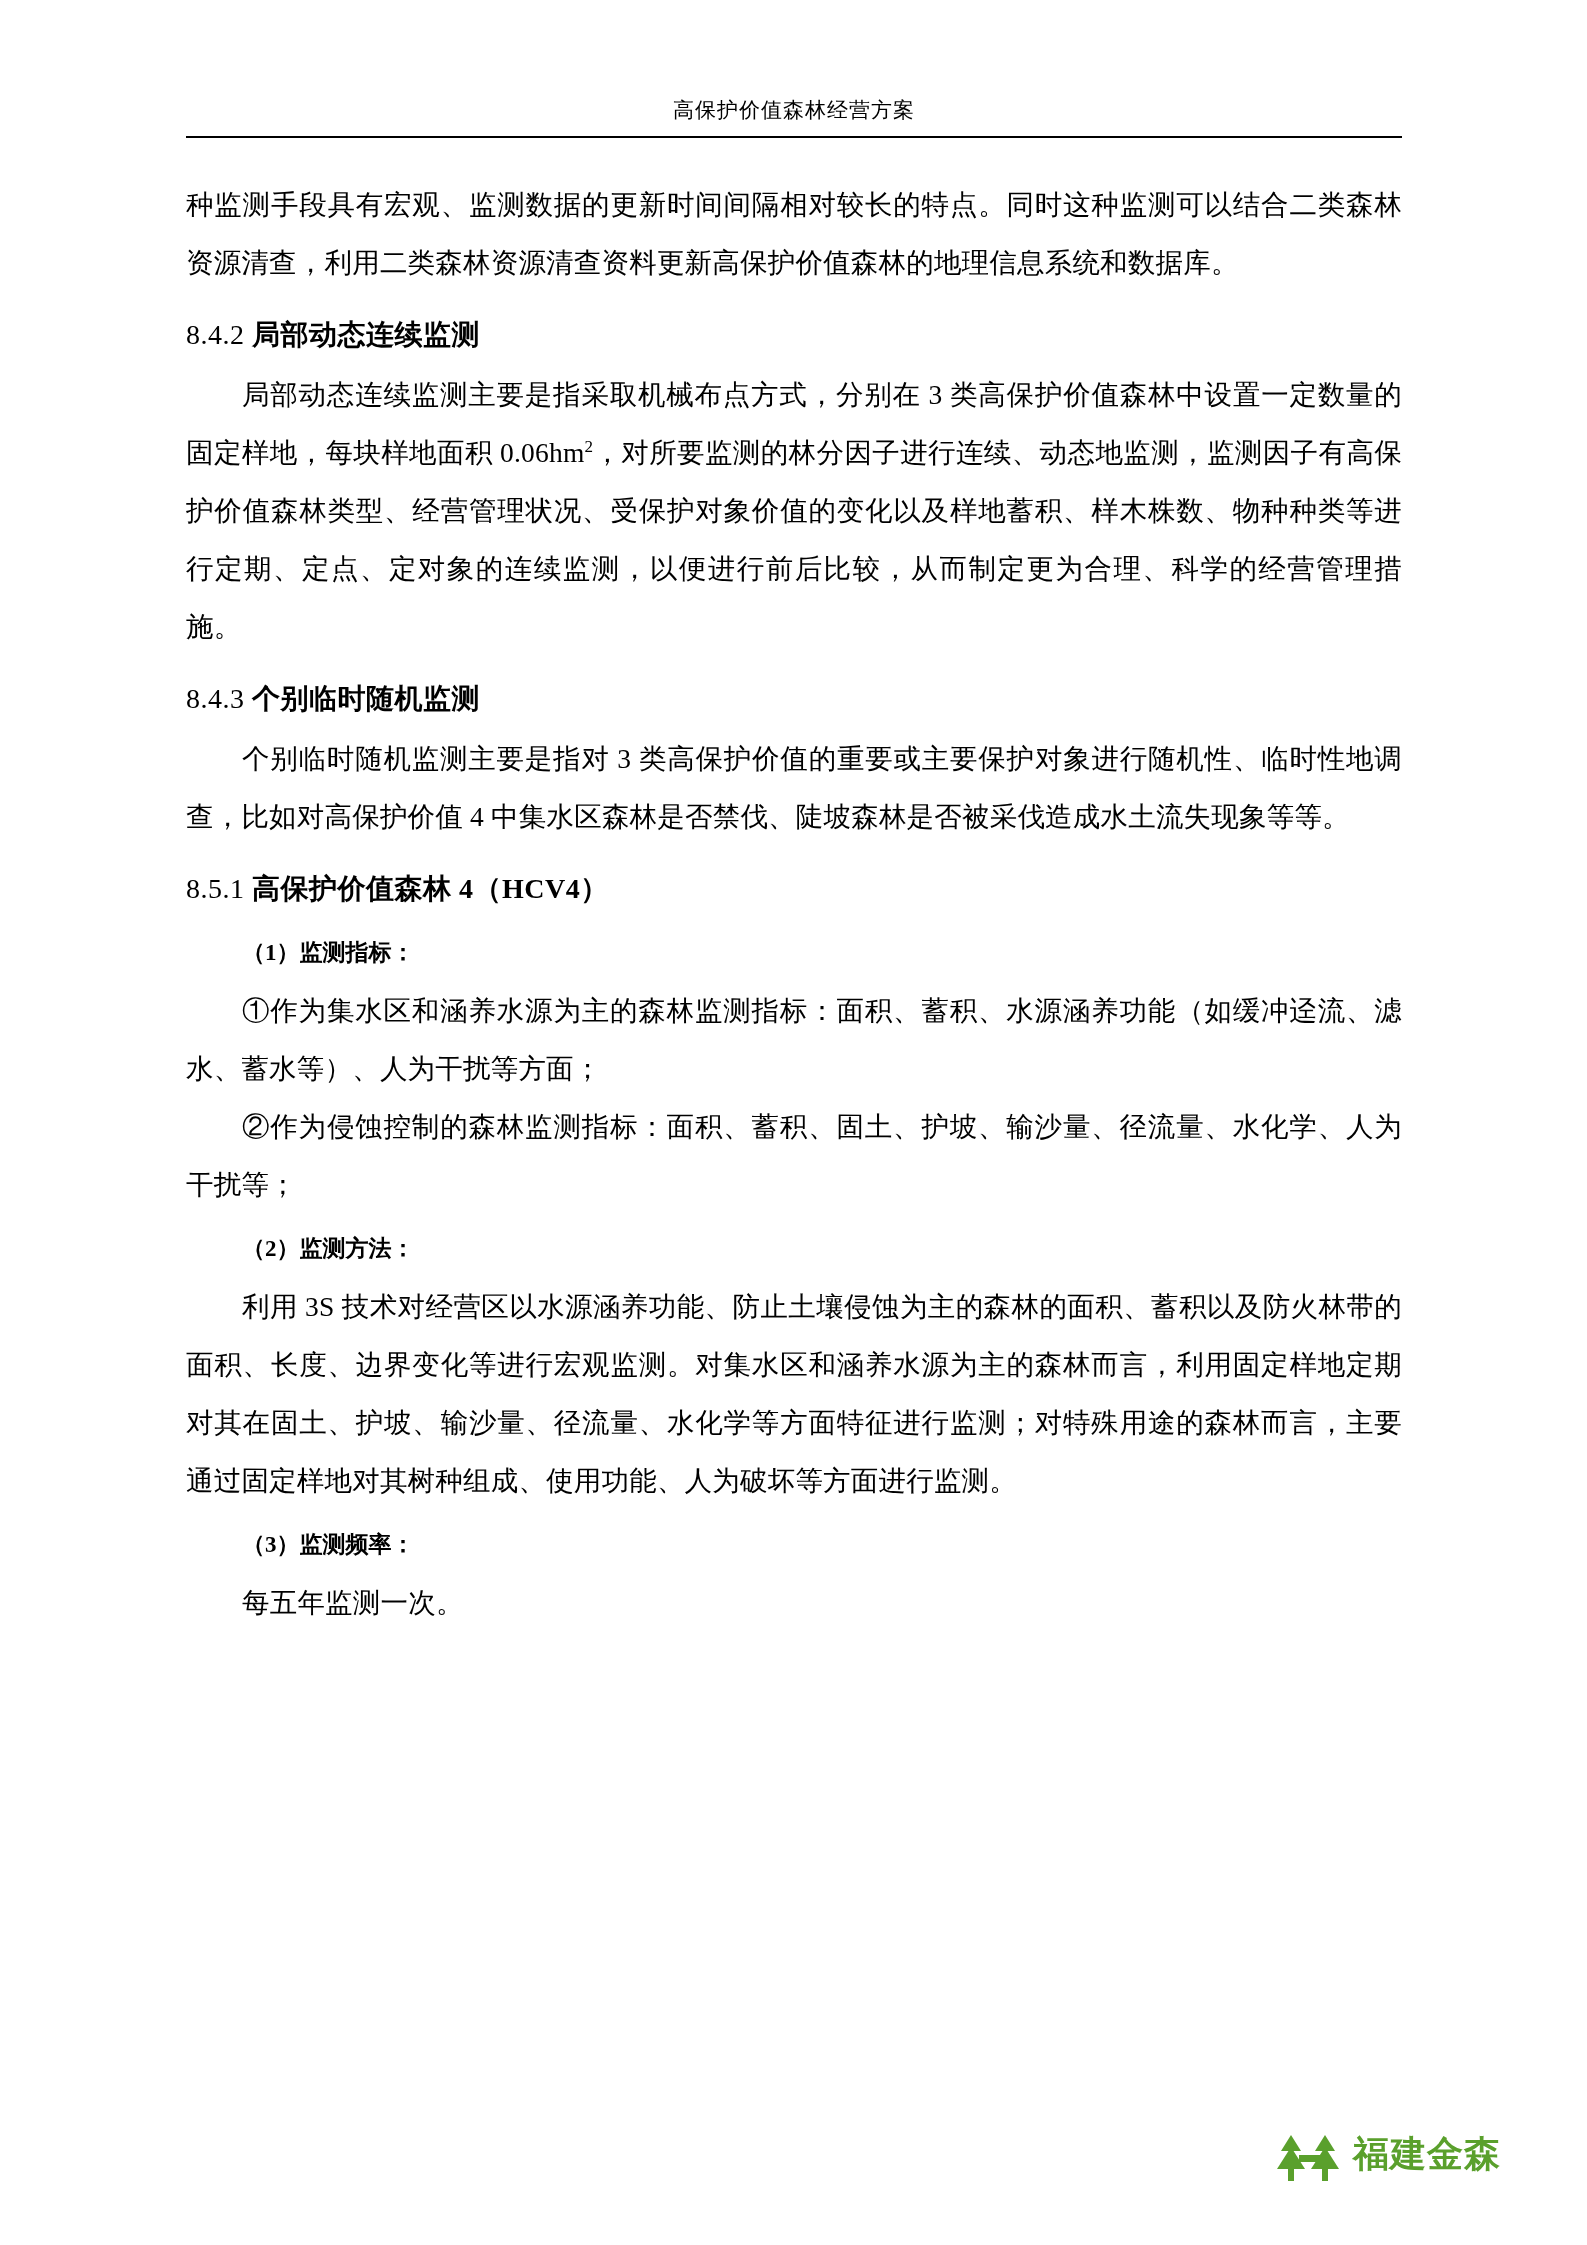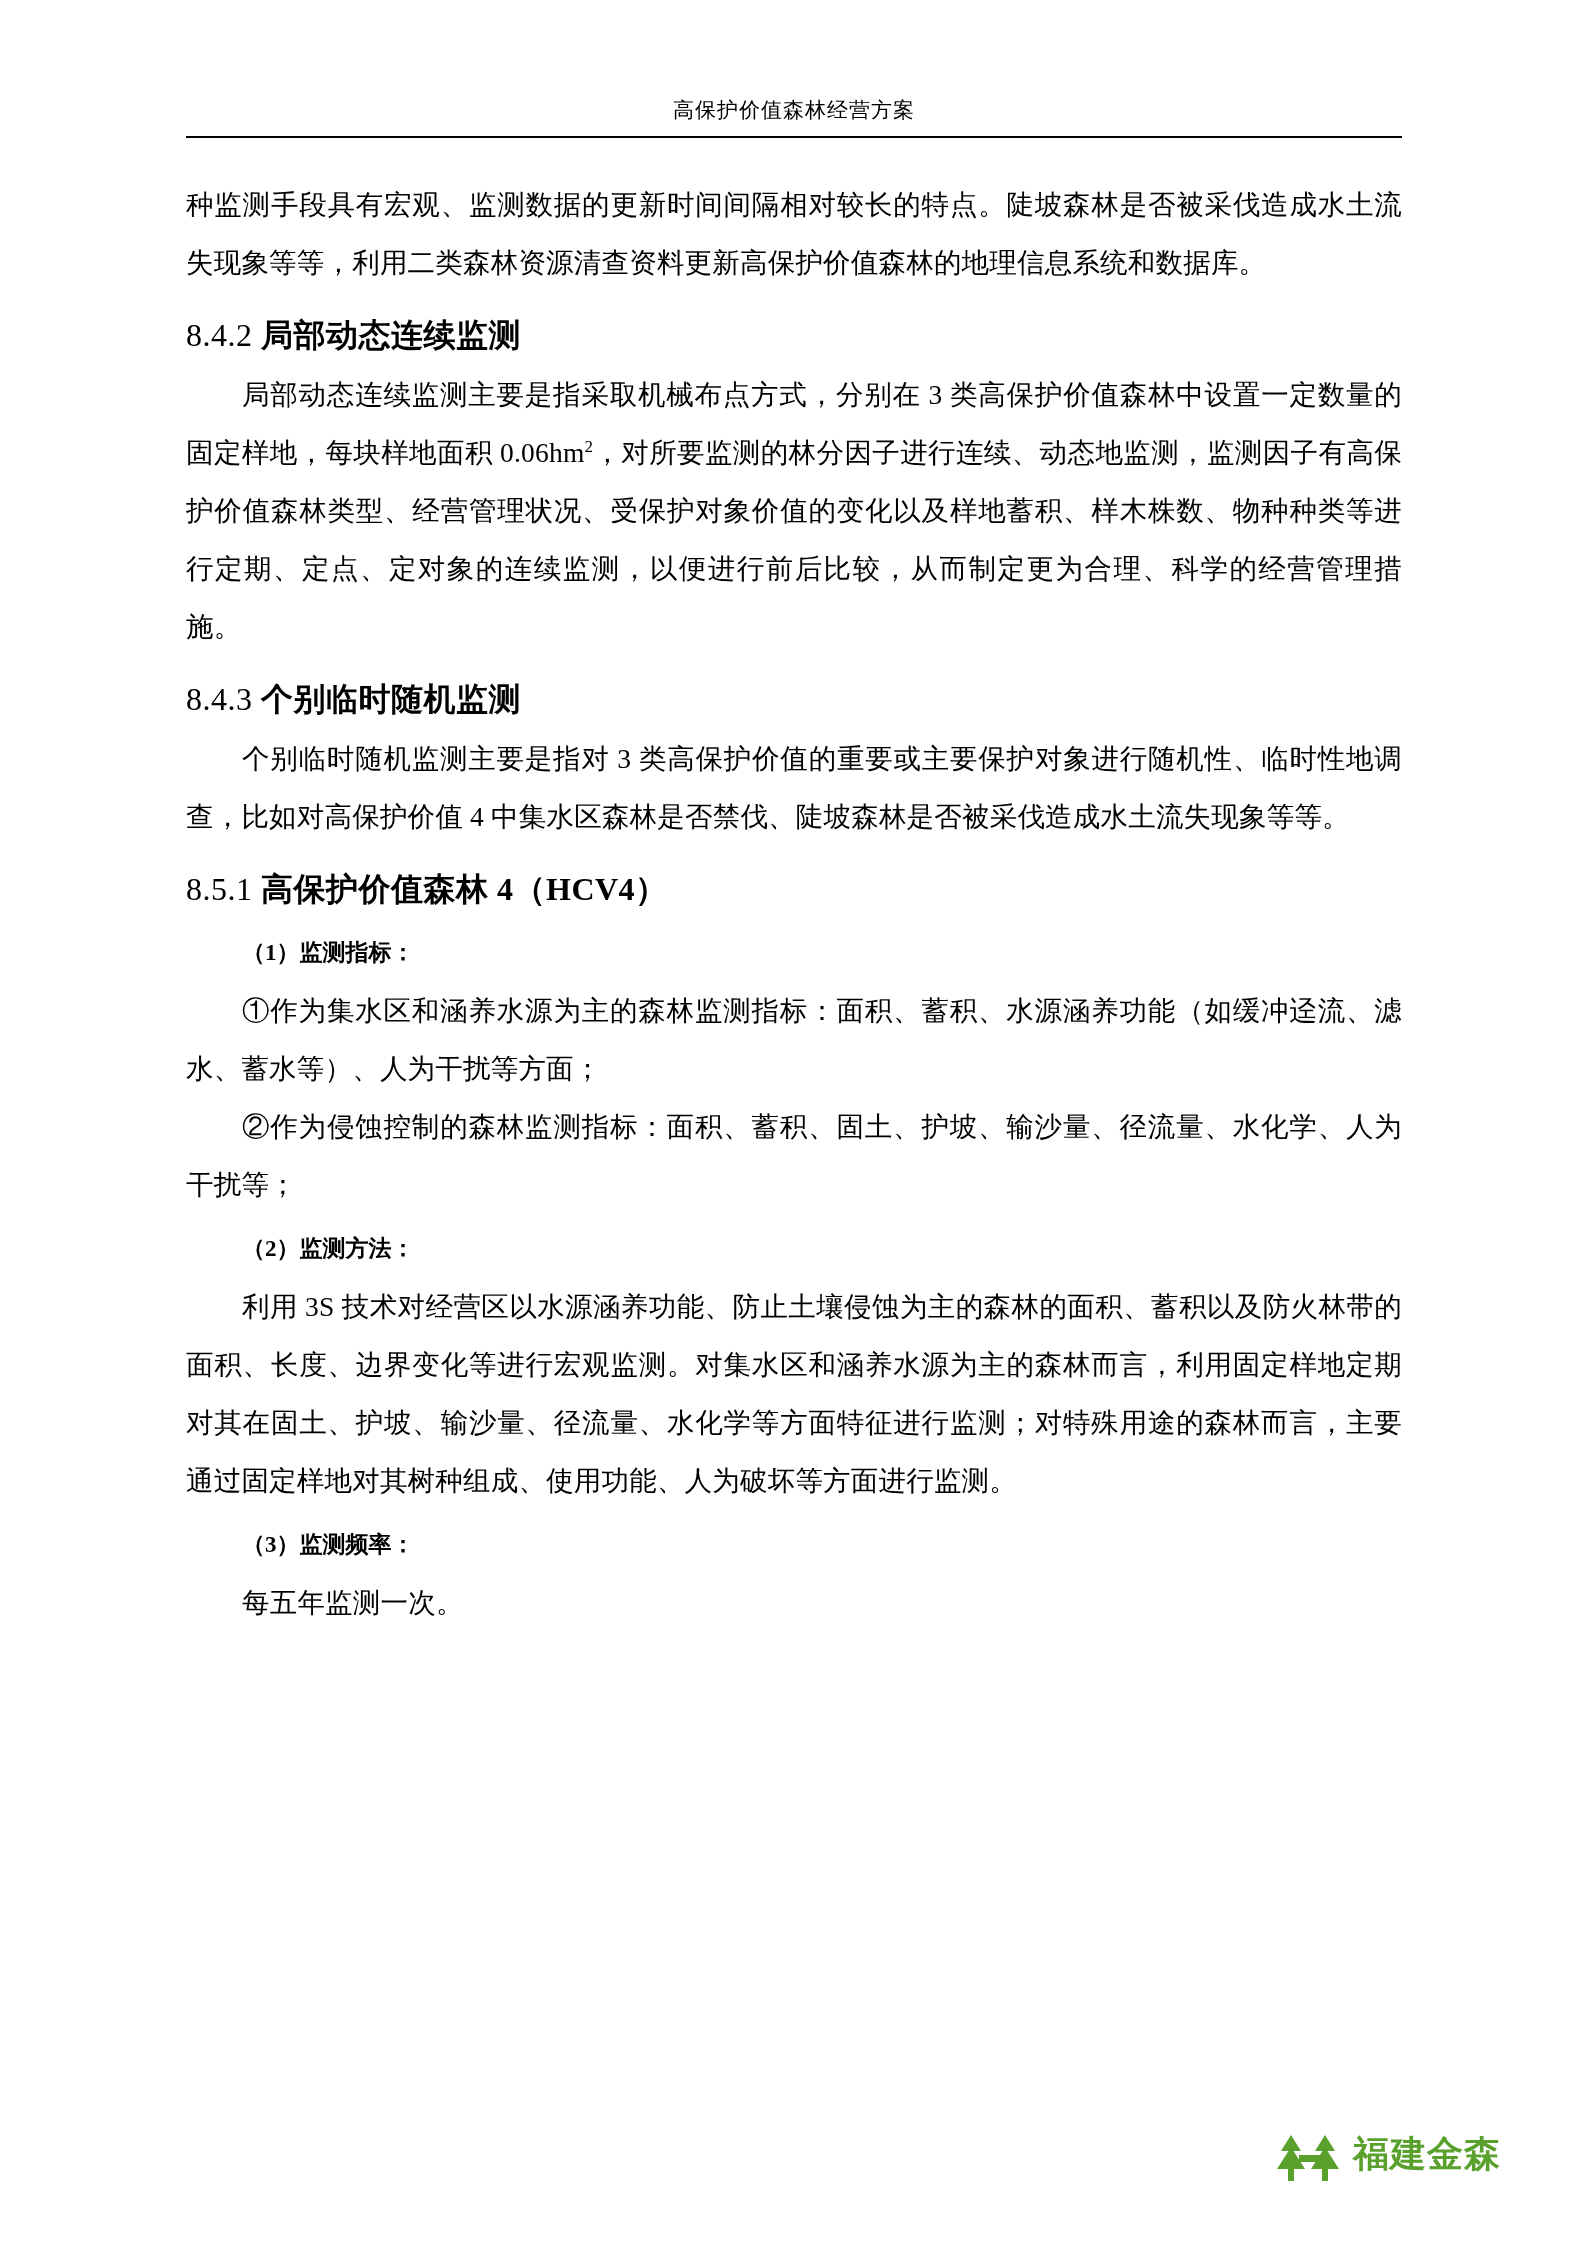--- a/index.html
+++ b/index.html
@@ -46,21 +46,21 @@
     line-height: 58px;
     text-align: justify;
     text-justify: inter-ideograph;
     margin: 0 0 0 0;
     letter-spacing: 0.2px;
   }
   .indent2 {
     text-indent: 56px;
   }
   .h3 {
-    font-size: 32px;
+    font-size: 28px;
     font-weight: bold;
     line-height: 58px;
     margin: 14px 0 2px 0;
     letter-spacing: 0.5px;
   }
   .h3 .num {
     font-weight: normal;
   }
   .h2 {
     font-size: 33px;
@@ -116,21 +116,21 @@
 </head>
 <body>
 
 <div class="page">
 
   <div class="content">
 
     <div class="header">高保护价值森林经营方案</div>
     <div class="header-rule"></div>
 
-    <p class="para">种监测手段具有宏观、监测数据的更新时间间隔相对较长的特点。陡坡森林是否被采伐造成水土流失现象等等，利用二类森林资源清查资料更新高保护价值森林的地理信息系统和数据库。</p>
+    <p class="para">种监测手段具有宏观、监测数据的更新时间间隔相对较长的特点。同时这种监测可以结合二类森林资源清查，利用二类森林资源清查资料更新高保护价值森林的地理信息系统和数据库。</p>
 
     <div class="h3">
       <span class="num">8.4.2</span>
       <span>局部动态连续监测</span>
     </div>
 
     <p class="para indent2"><span>局部动态连续监测主要是指采取机械布点方式，分别在 3 类高保护价值森林中设置一定数量的固定样地，每块样地面积 0.06hm</span><sup>2</sup><span>，对所要监测的林分因子进行连续、动态地监测，监测因子有高保护价值森林类型、经营管理状况、受保护对象价值的变化以及样地蓄积、样木株数、物种种类等进行定期、定点、定对象的连续监测，以便进行前后比较，从而制定更为合理、科学的经营管理措施。</span></p>
 
     <div class="h3">
       <span class="num">8.4.3</span>

